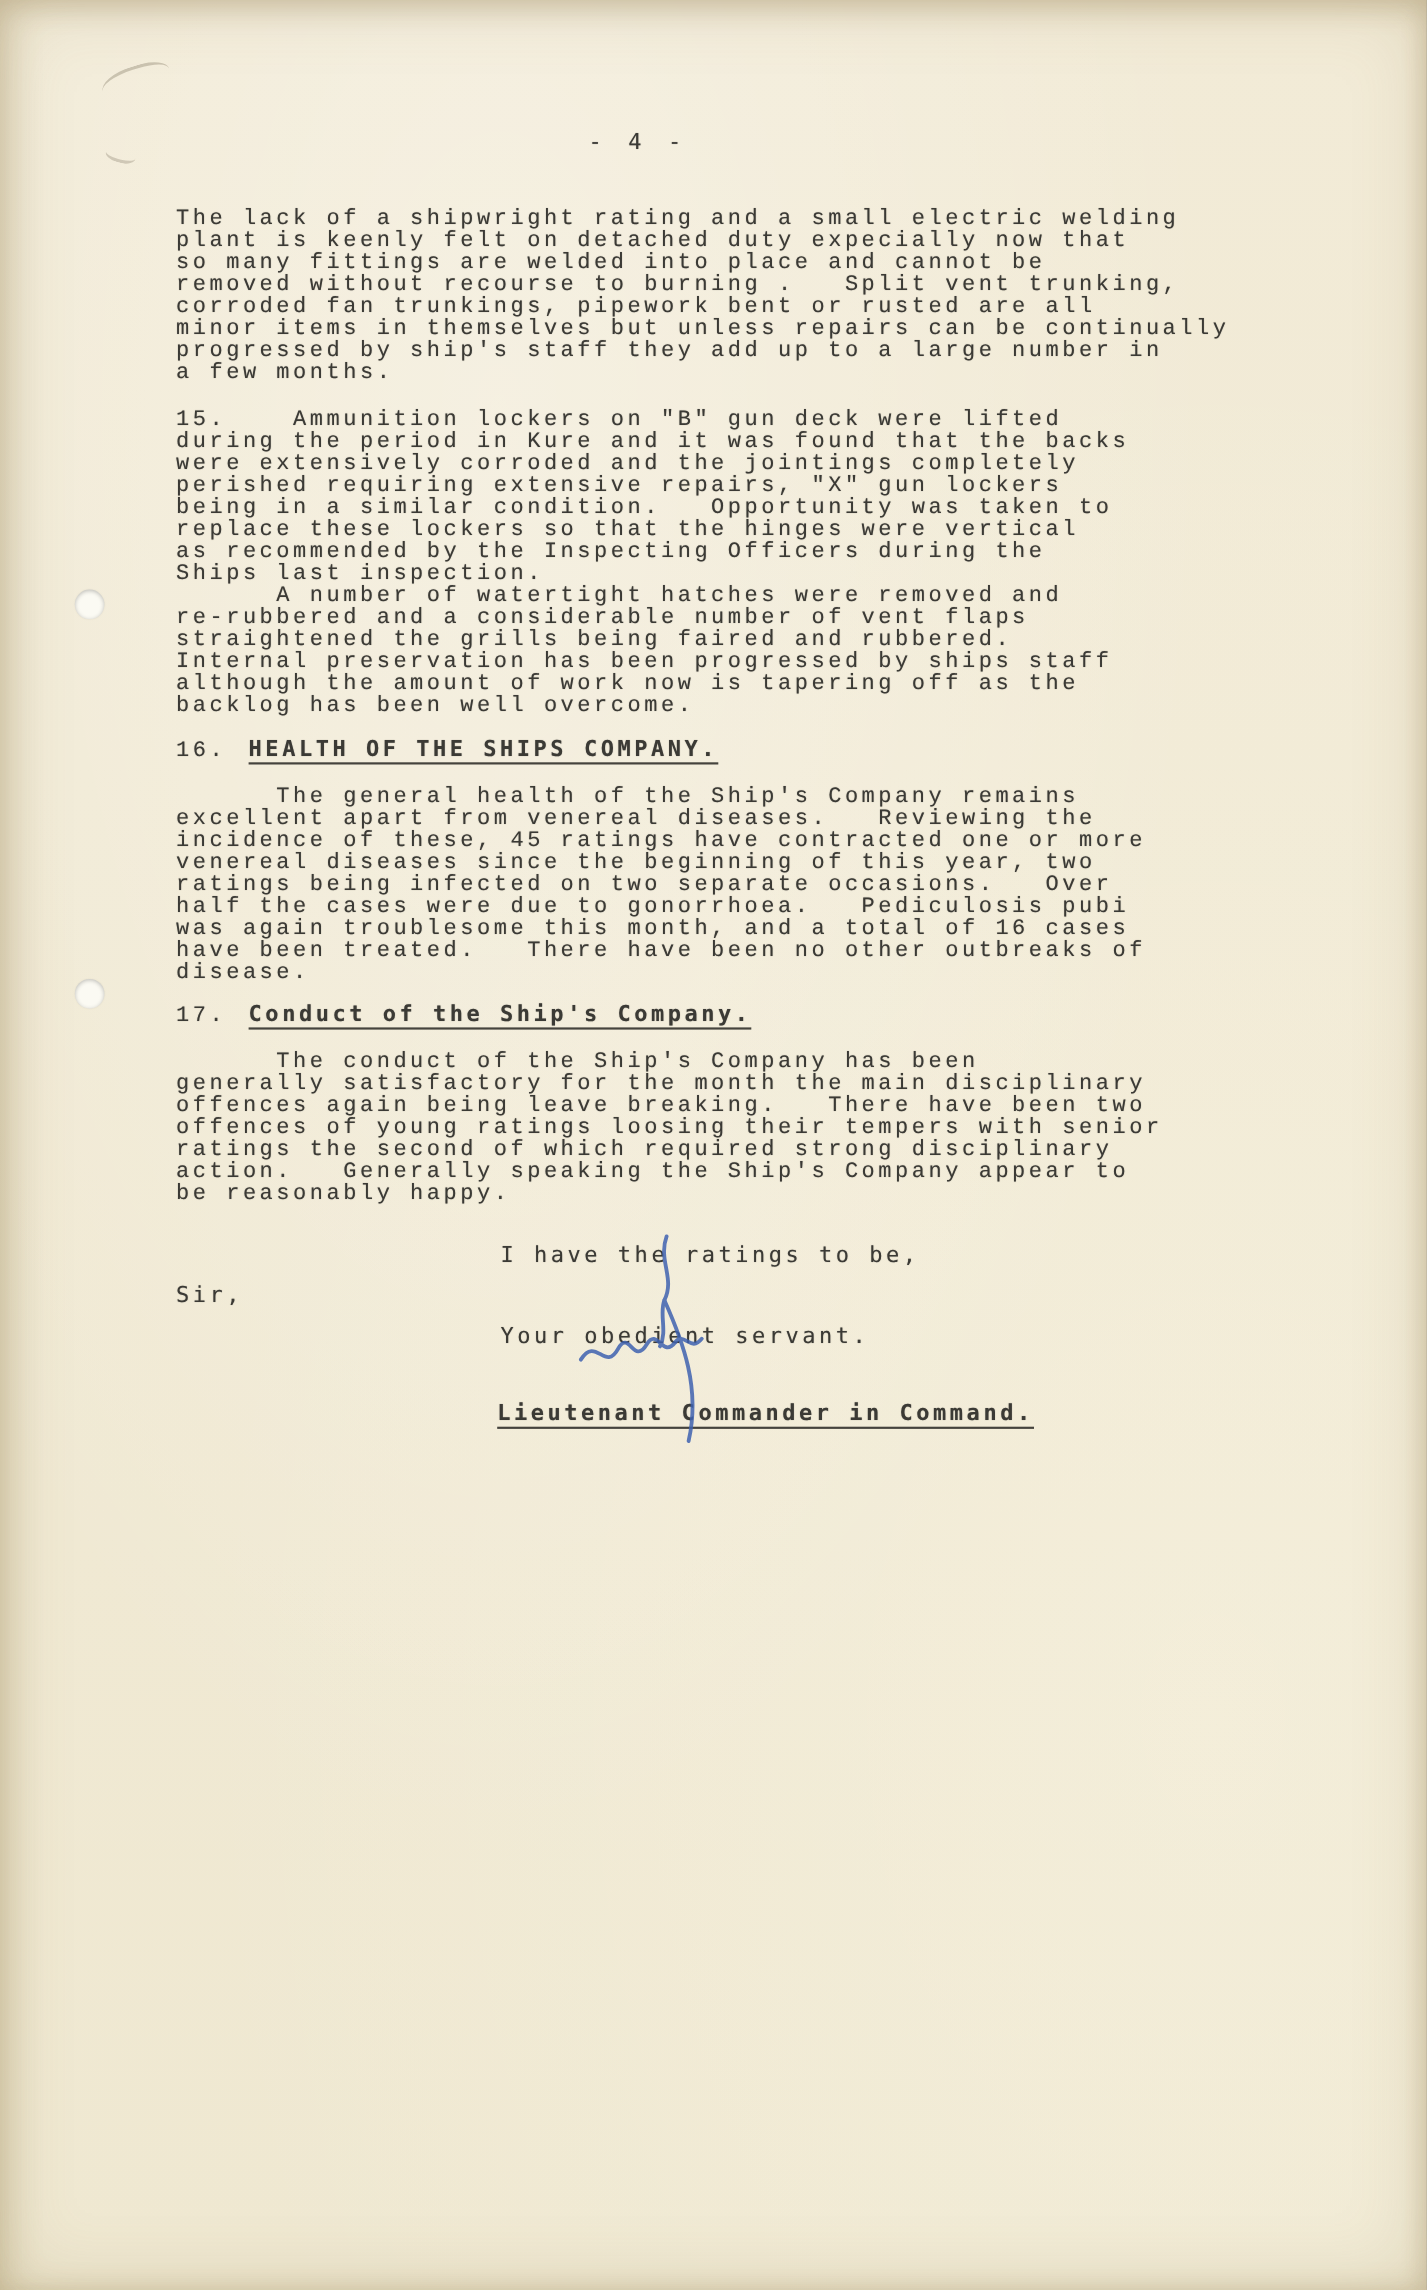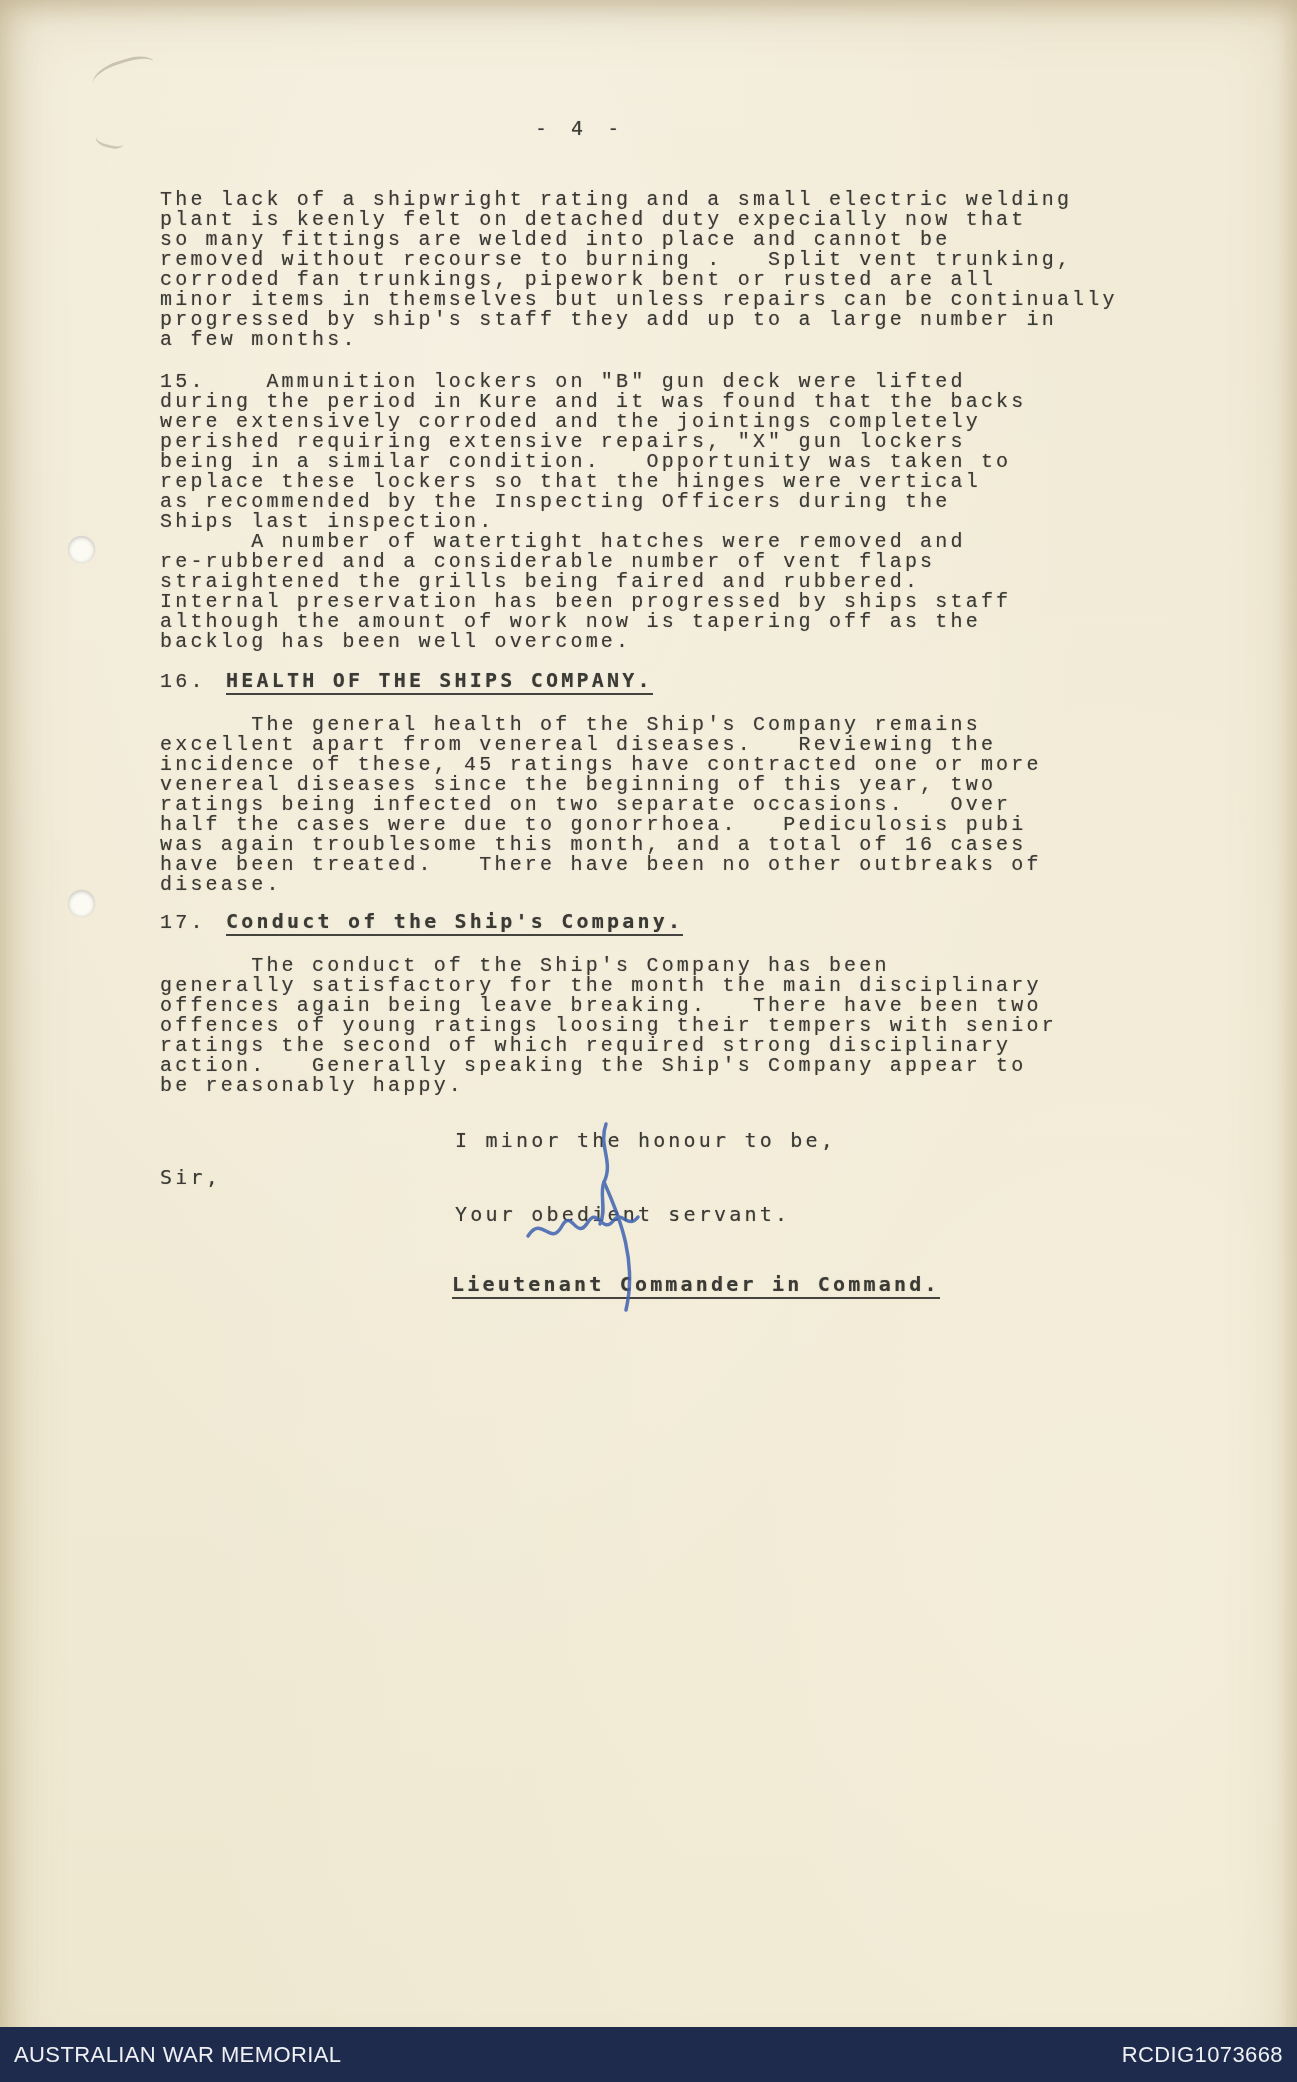--- a/index.html
+++ b/index.html
@@ -145,36 +145,32 @@
 
     <div class="para p17">      The conduct of the Ship's Company has been
 generally satisfactory for the month the main disciplinary
 offences again being leave breaking.   There have been two
 offences of young ratings loosing their tempers with senior
 ratings the second of which required strong disciplinary
 action.   Generally speaking the Ship's Company appear to
 be reasonably happy.</div>
 
     <div class="closing">
-      <div class="close-honour">I minor the honour to be,</div>
+      <div class="close-honour">I have the ratings to be,</div>
       <div class="close-sir">Sir,</div>
       <div class="close-servant">Your obedient servant.</div>
       <div class="close-signoff">
         <span class="underlined">Lieutenant Commander in Command.</span>
       </div>
       <svg class="signature" viewBox="0 0 150 195" width="150" height="195">
         <g fill="none" stroke="#3f62b0" stroke-width="3.5" stroke-linecap="round" opacity="0.85">
           <path d="M 86,4 C 78,26 94,42 84,62 C 79,74 87,90 80,104"></path>
           <path d="M 8,116 C 22,94 30,128 42,106 C 52,88 56,122 68,102 C 78,86 82,116 94,100 C 102,90 108,110 118,97"></path>
           <path d="M 84,62 C 101,100 117,142 106,190"></path>
         </g>
       </svg>
     </div>
 
 
   </div>
 
-  <div class="footer-bar">
-    <span>AUSTRALIAN WAR MEMORIAL</span>
-    <span>RCDIG1073668</span>
-  </div>
 
 </div>
 
 </body></html>

